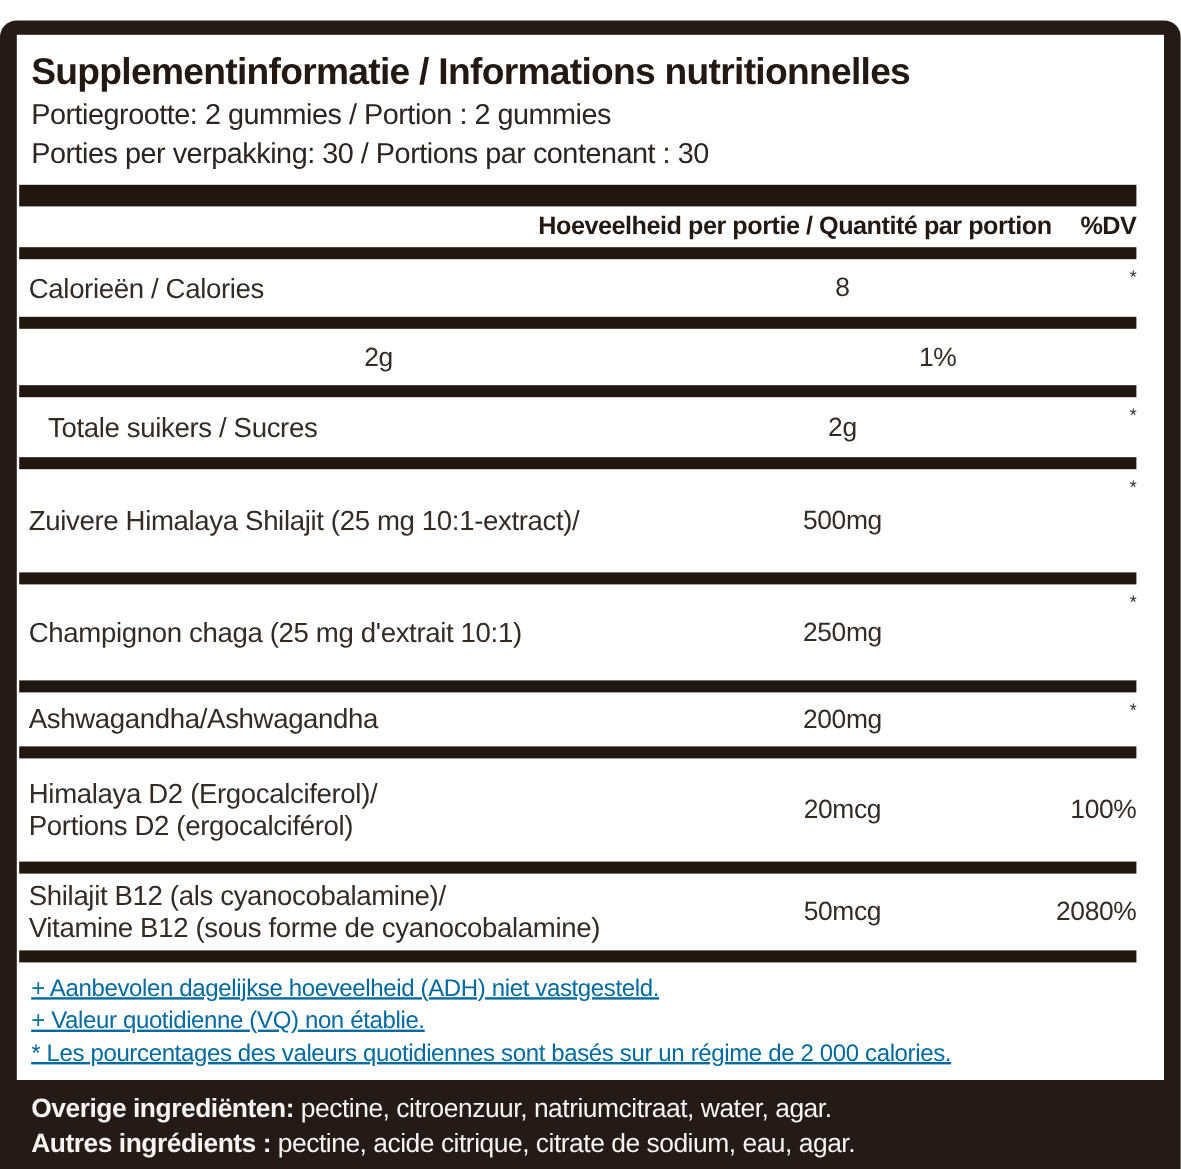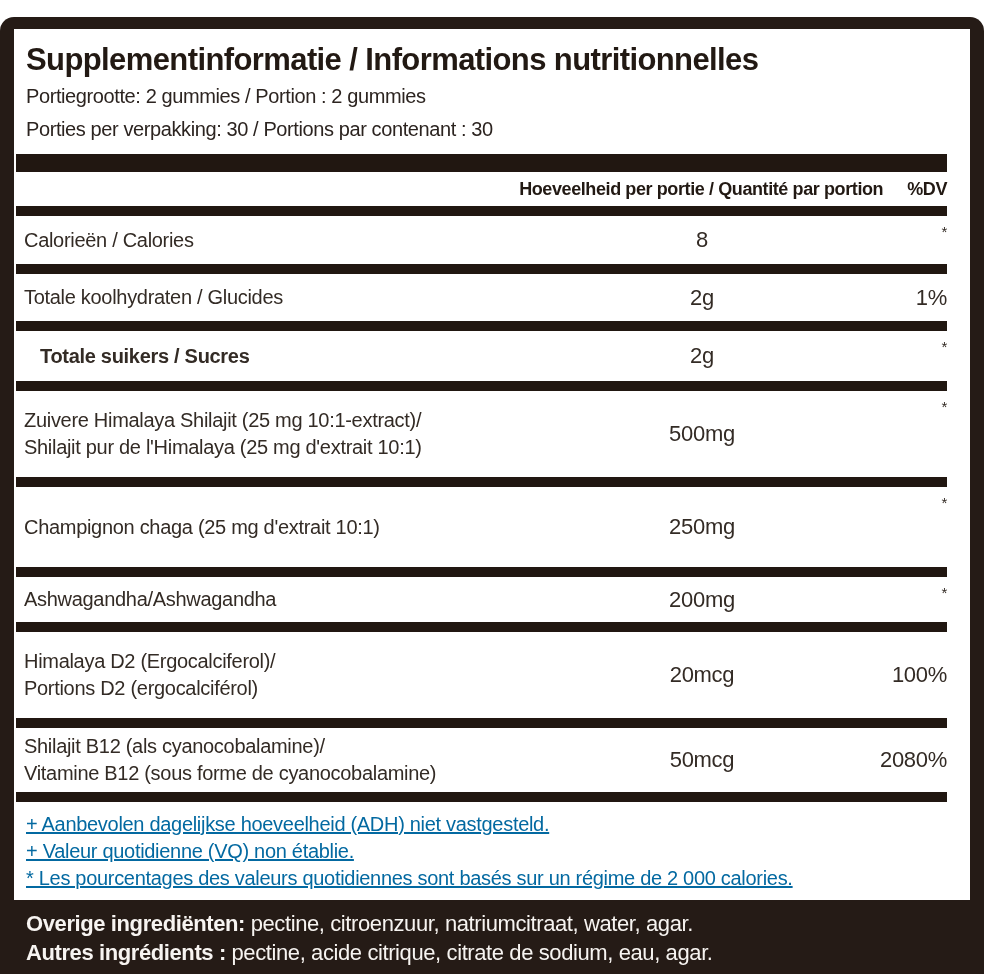--- a/index.html
+++ b/index.html
@@ -27,61 +27,61 @@
   .title{
     font-size:31px;
     font-weight:700;
     letter-spacing:-0.6px;
     margin:0;
     padding:13px 0 0 10px;
     line-height:36px;
     color:#221913;
   }
   .serving{
-    font-size:20px;
+    font-size:24px;
     letter-spacing:-0.4px;
     line-height:30px;
     padding:3px 0 0 10px;
     color:#2c2420;
   }
 
   .bar{height:10px;background:#211711;margin-top:0;}
   .bar.thick{height:18px;margin-top:10px;}
   .bar.underhead{height:10px;}
 
   .col-header{
     height:34px;
     display:flex;
     align-items:center;
     justify-content:flex-end;
     gap:24px;
     font-weight:700;
-    font-size:18px;
+    font-size:21px;
     letter-spacing:-0.4px;
     color:#221913;
   }
 
   .row{
     display:grid;
     grid-template-columns:1fr 190px 150px;
     align-items:center;
     padding-left:8px;
     box-sizing:border-box;
   }
   .mh45{min-height:45px}.mh47{min-height:47px}.mh48{min-height:48px}.mh50{min-height:50px}
   .mh64{min-height:64px}.mh80{min-height:80px}.mh86{min-height:86px}
 
   .name{
-    font-size:20px;
+    font-size:23px;
     letter-spacing:-0.3px;
     line-height:27px;
     color:#332b25;
   }
   .name .ln{display:block;}
-  .row.indent .name{padding-left:16px;font-weight:bold;}
+  .row.indent .name{padding-left:16px;}
 
   .amt{
     text-align:center;
     font-size:22px;
     letter-spacing:-0.3px;
     color:#332b25;
   }
   .dv{
     text-align:right;
     font-size:22px;
@@ -137,43 +137,39 @@
       <div class="name">
         <span class="ln">Calorieën / Calories</span>
       </div>
       <div class="amt">8</div>
       <div class="dv star">*</div>
     </div>
 
     <div class="bar"></div>
 
     <div class="row mh47">
-      <div class="name">
-        <span class="ln">Totale koolhydraten / Glucides</span>
-      </div>
       <div class="amt">2g</div>
       <div class="dv">1%</div>
     </div>
 
     <div class="bar"></div>
 
     <div class="row indent mh50">
       <div class="name">
         <span class="ln">Totale suikers / Sucres</span>
       </div>
       <div class="amt">2g</div>
       <div class="dv star">*</div>
     </div>
 
     <div class="bar"></div>
 
     <div class="row mh86">
       <div class="name">
         <span class="ln">Zuivere Himalaya Shilajit (25 mg 10:1-extract)/</span>
-        <span class="ln">Shilajit pur de l'Himalaya (25 mg d'extrait 10:1)</span>
       </div>
       <div class="amt">500mg</div>
       <div class="dv star">*</div>
     </div>
 
     <div class="bar"></div>
 
     <div class="row mh80">
       <div class="name">
         <span class="ln">Champignon chaga (25 mg d'extrait 10:1)</span>

